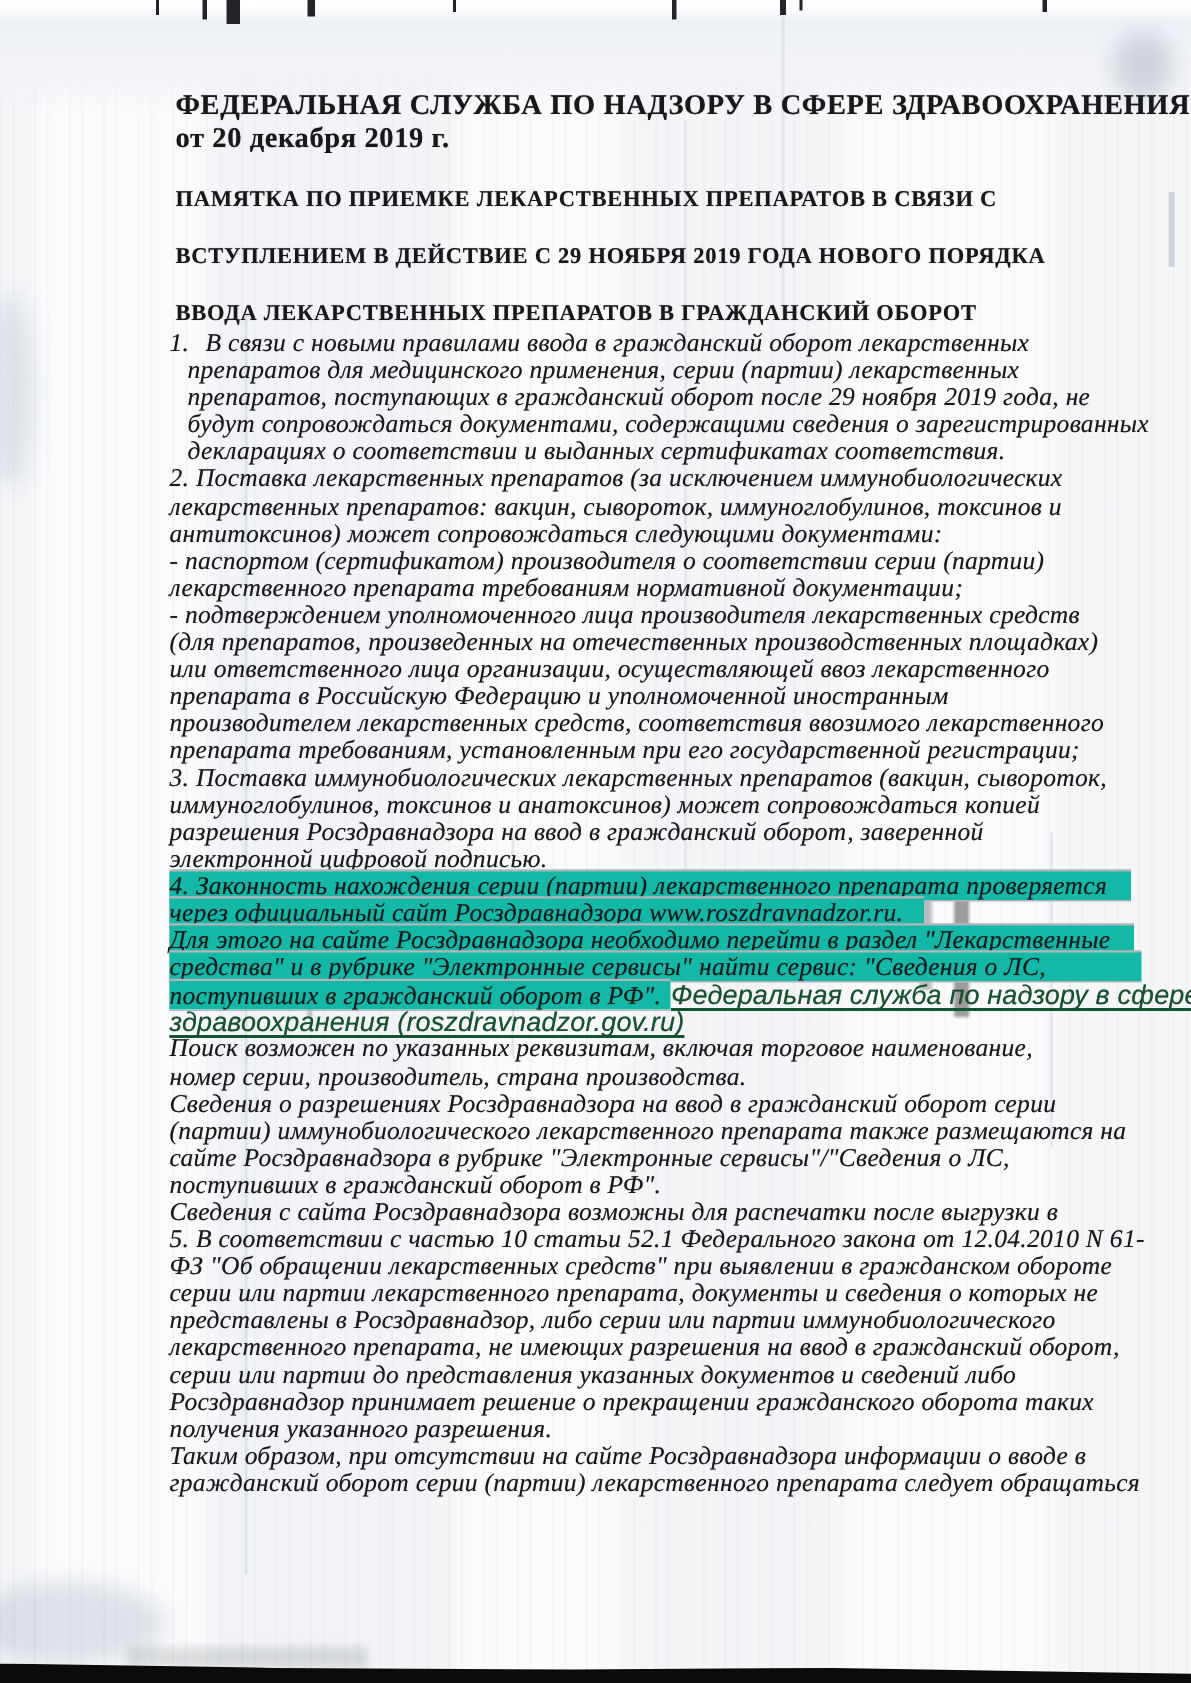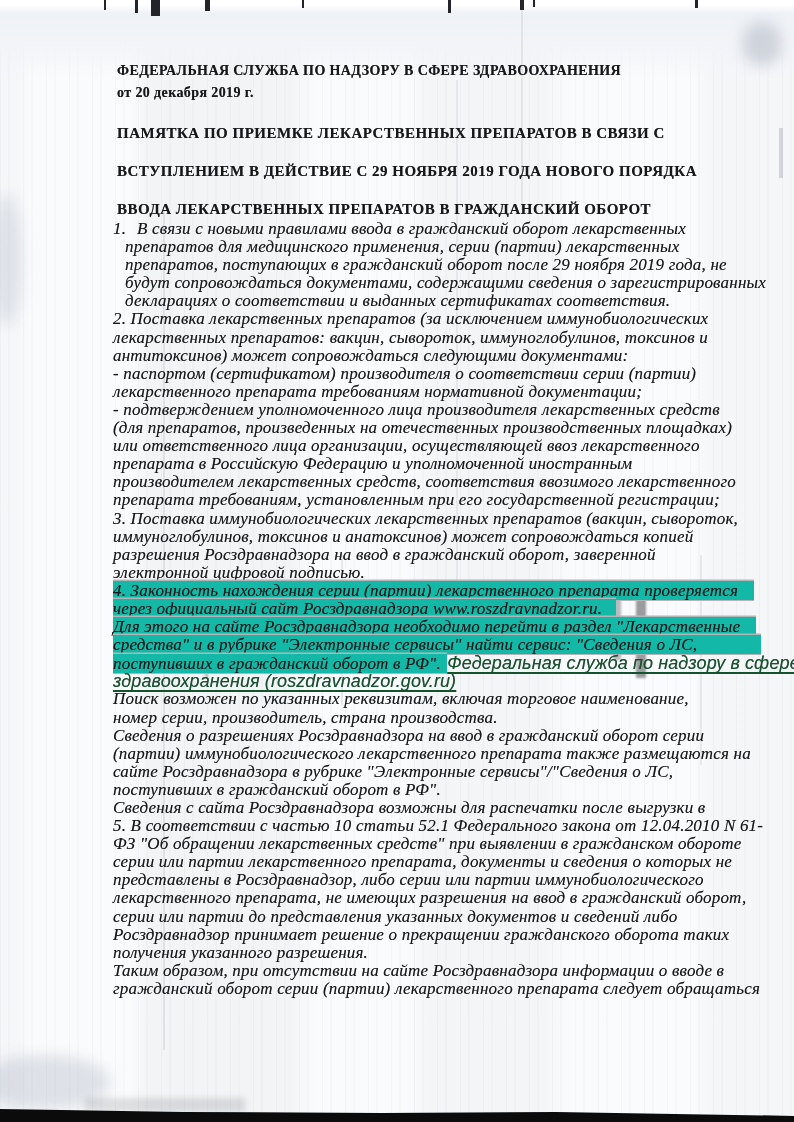--- a/index.html
+++ b/index.html
@@ -33,21 +33,21 @@
   .blotch{position:absolute;border-radius:50%;filter:blur(7px);}
   .bottom-band{
     position:absolute;left:0;top:1104px;width:794px;height:18px;background:#0b0b0c;
     clip-path:polygon(0 28%,23% 44%,48% 50%,70% 44%,100% 66%,100% 100%,0 100%);
   }
   .bottom-smear{position:absolute;left:85px;top:1098px;width:160px;height:14px;
     background:rgba(70,72,82,0.16);filter:blur(3px);}
   
   .doc-header{
     position:absolute;left:117px;top:60px;
-    font-weight:bold;font-size:14px;line-height:22px;letter-spacing:0.4px;
+    font-weight:bold;font-size:19px;line-height:22px;letter-spacing:0.4px;
     white-space:nowrap;text-shadow:0 0 0.6px rgba(15,15,20,0.55);
   }
   .doc-title{
     position:absolute;left:117px;top:114px;
     font-weight:bold;font-size:15px;line-height:38px;letter-spacing:0.5px;
     white-space:nowrap;text-shadow:0 0 0.6px rgba(15,15,20,0.55);
   }
   .doc-body{
     position:absolute;left:113px;top:220px;
     font-size:17px;line-height:18.1px;letter-spacing:0.2px;

